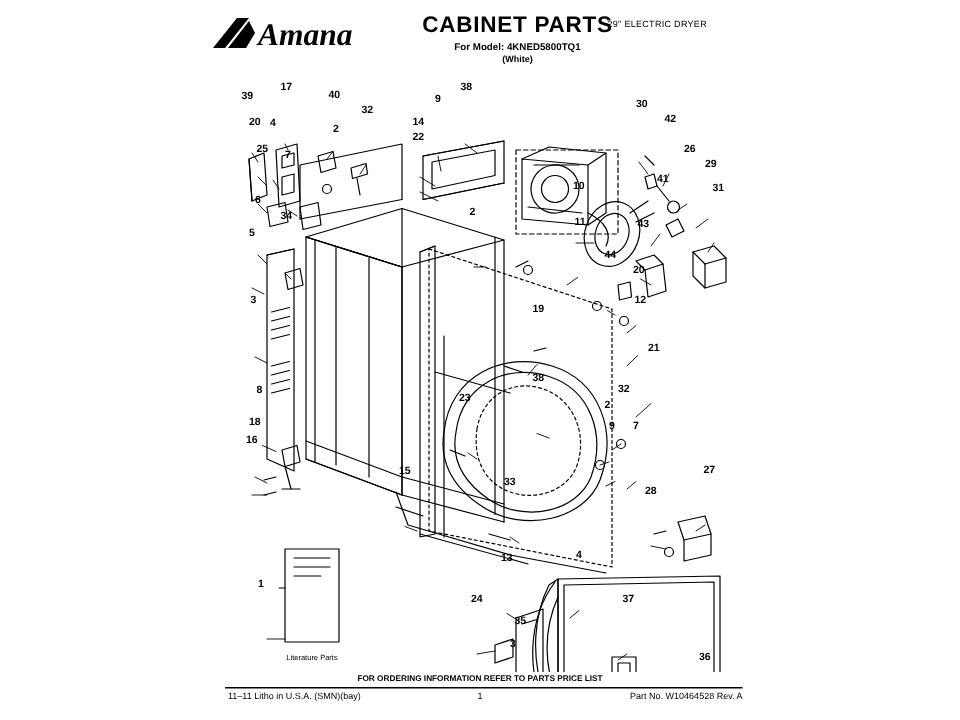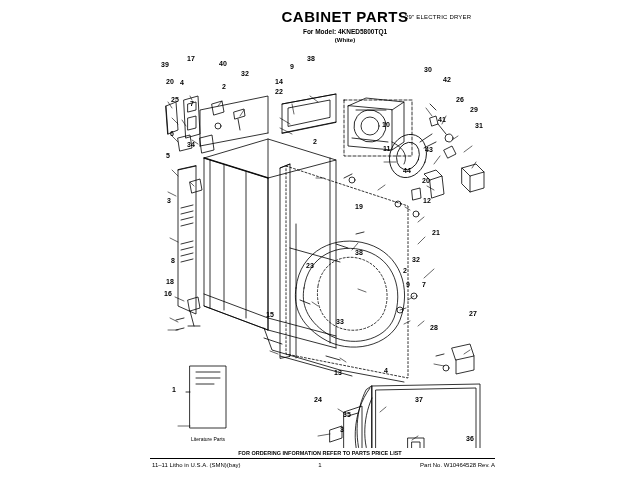--- a/index.html
+++ b/index.html
@@ -130,20 +130,27 @@
     line-height: 7px;
     color: #000;
     white-space: nowrap;
   }
 </style>
 </head>
 <body>
 
 <div class="page">
 
+  <div class="brand">
+    <svg width="120" height="30" viewBox="0 0 120 30" xmlns="http://www.w3.org/2000/svg">
+      <path d="M6 24 L22 4 L30 4 L14 24 Z" fill="#000"></path>
+      <path d="M16 24 L30 6 L34 14 L28 24 Z" fill="#000"></path>
+      <text x="36" y="22" font-family="Liberation Serif, serif" font-size="21" font-style="italic" font-weight="bold" fill="#000">Amana</text>
+    </svg>
+  </div>
 
   <div class="title-block">
     <div class="title-main">CABINET PARTS</div>
     <div class="title-sub">For Model: 4KNED5800TQ1</div>
     <div class="title-sub2">(White)</div>
   </div>
 
   <div class="header-right">29" ELECTRIC DRYER</div>
 
   <div class="diagram">

